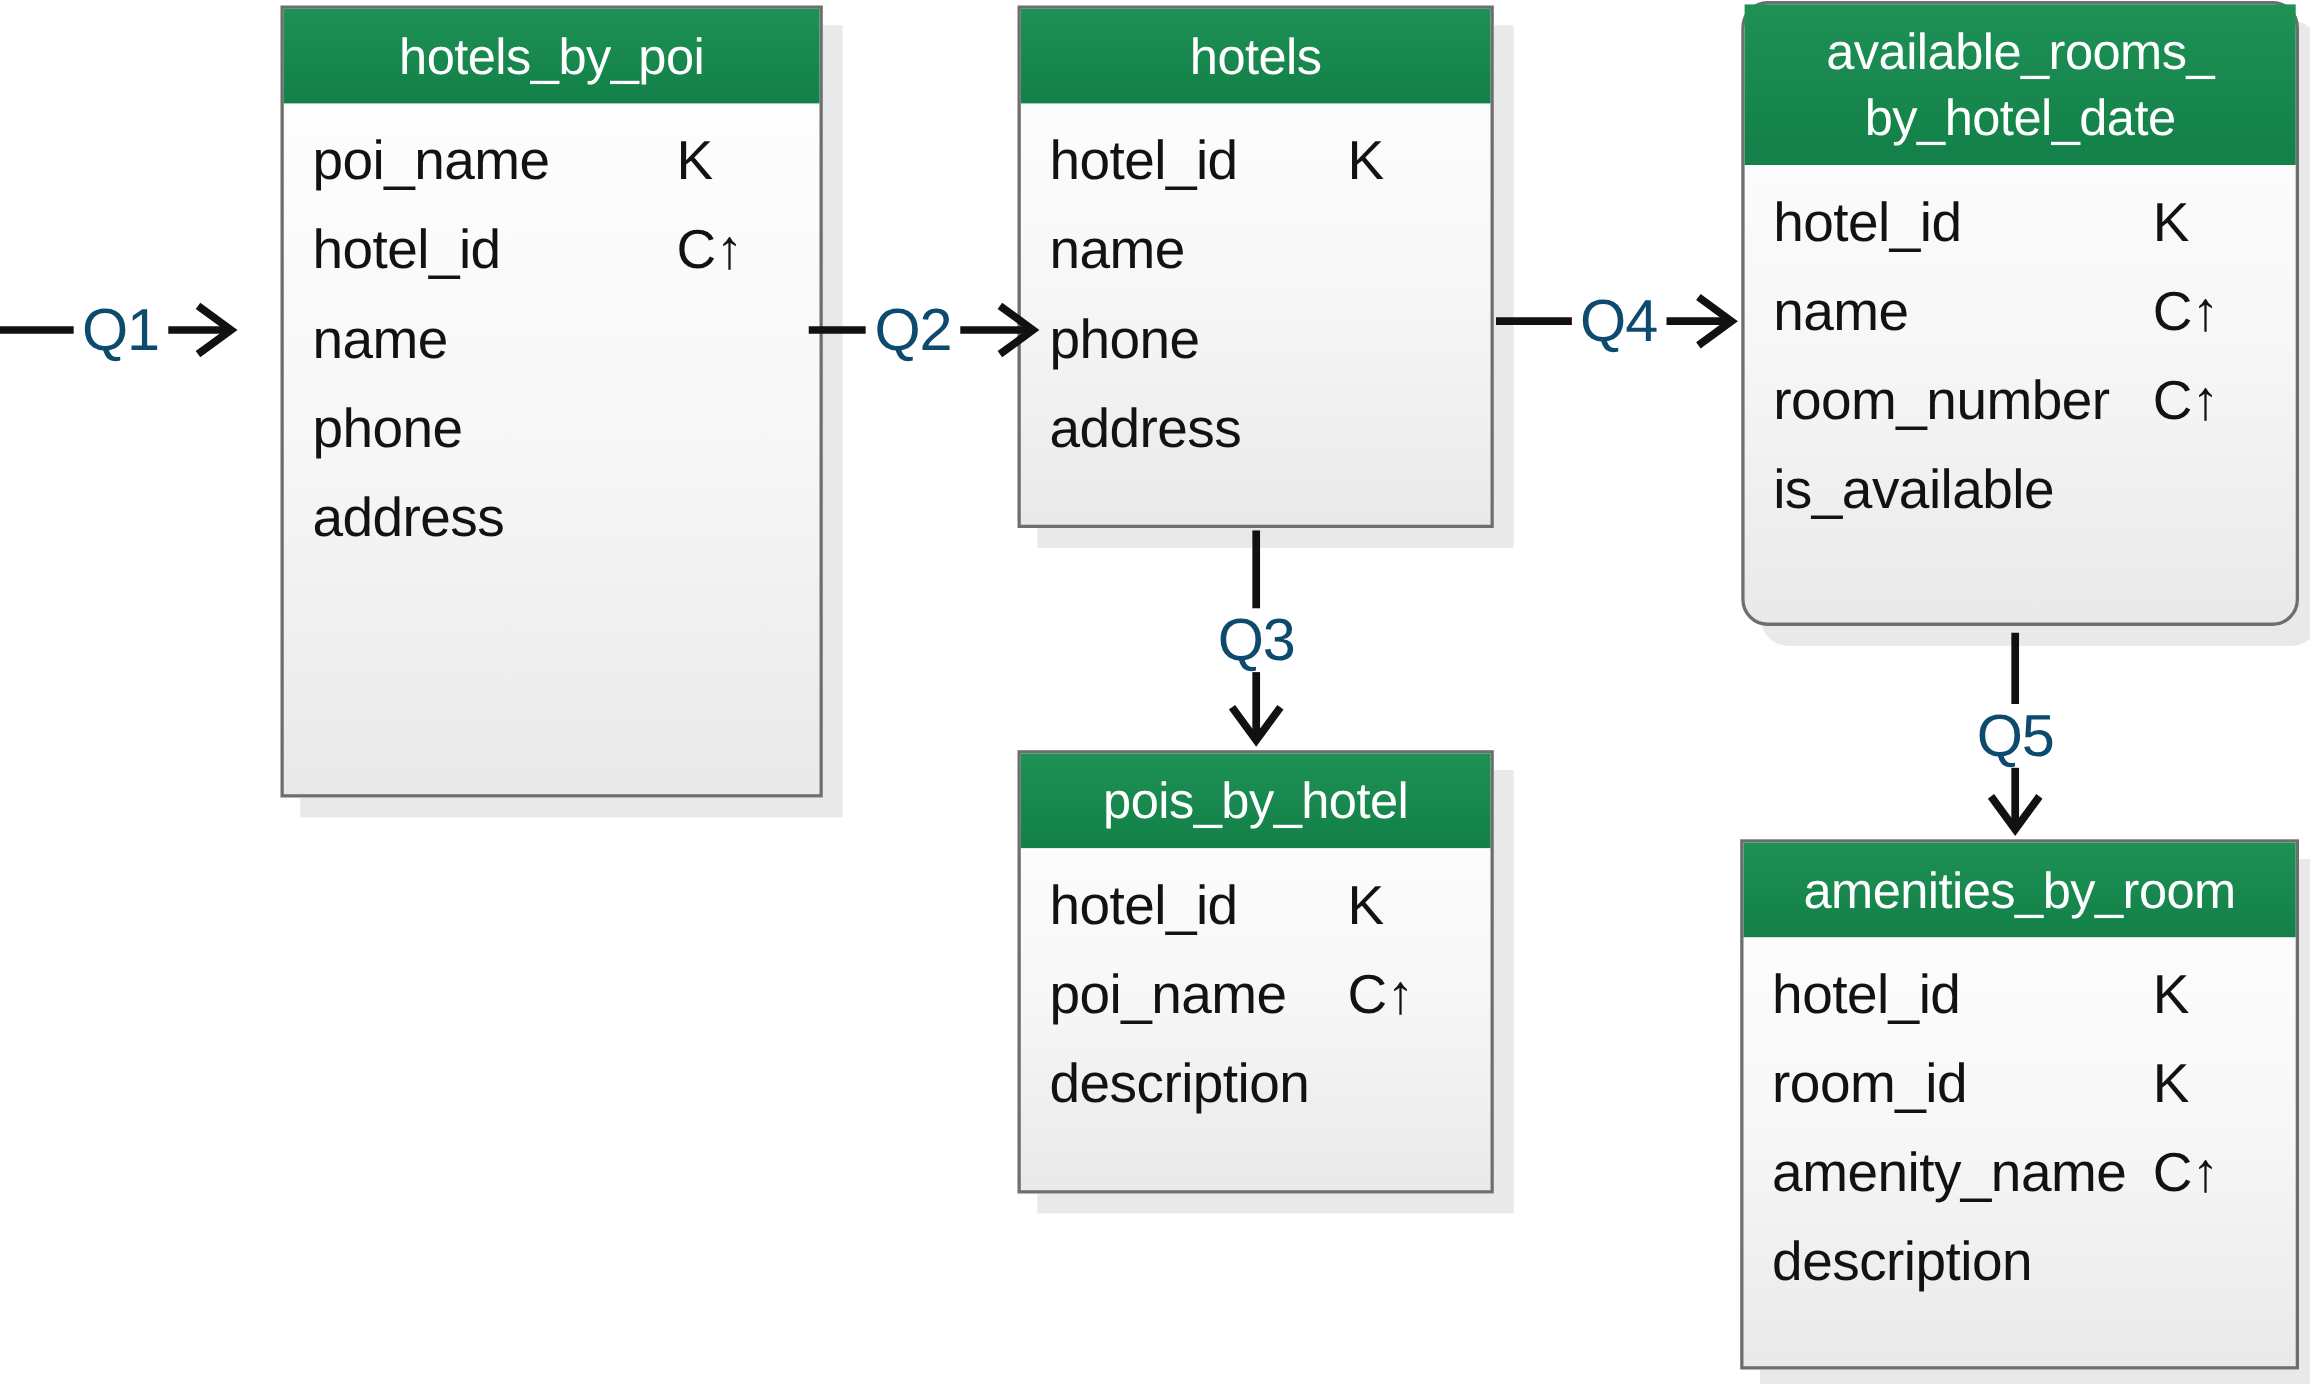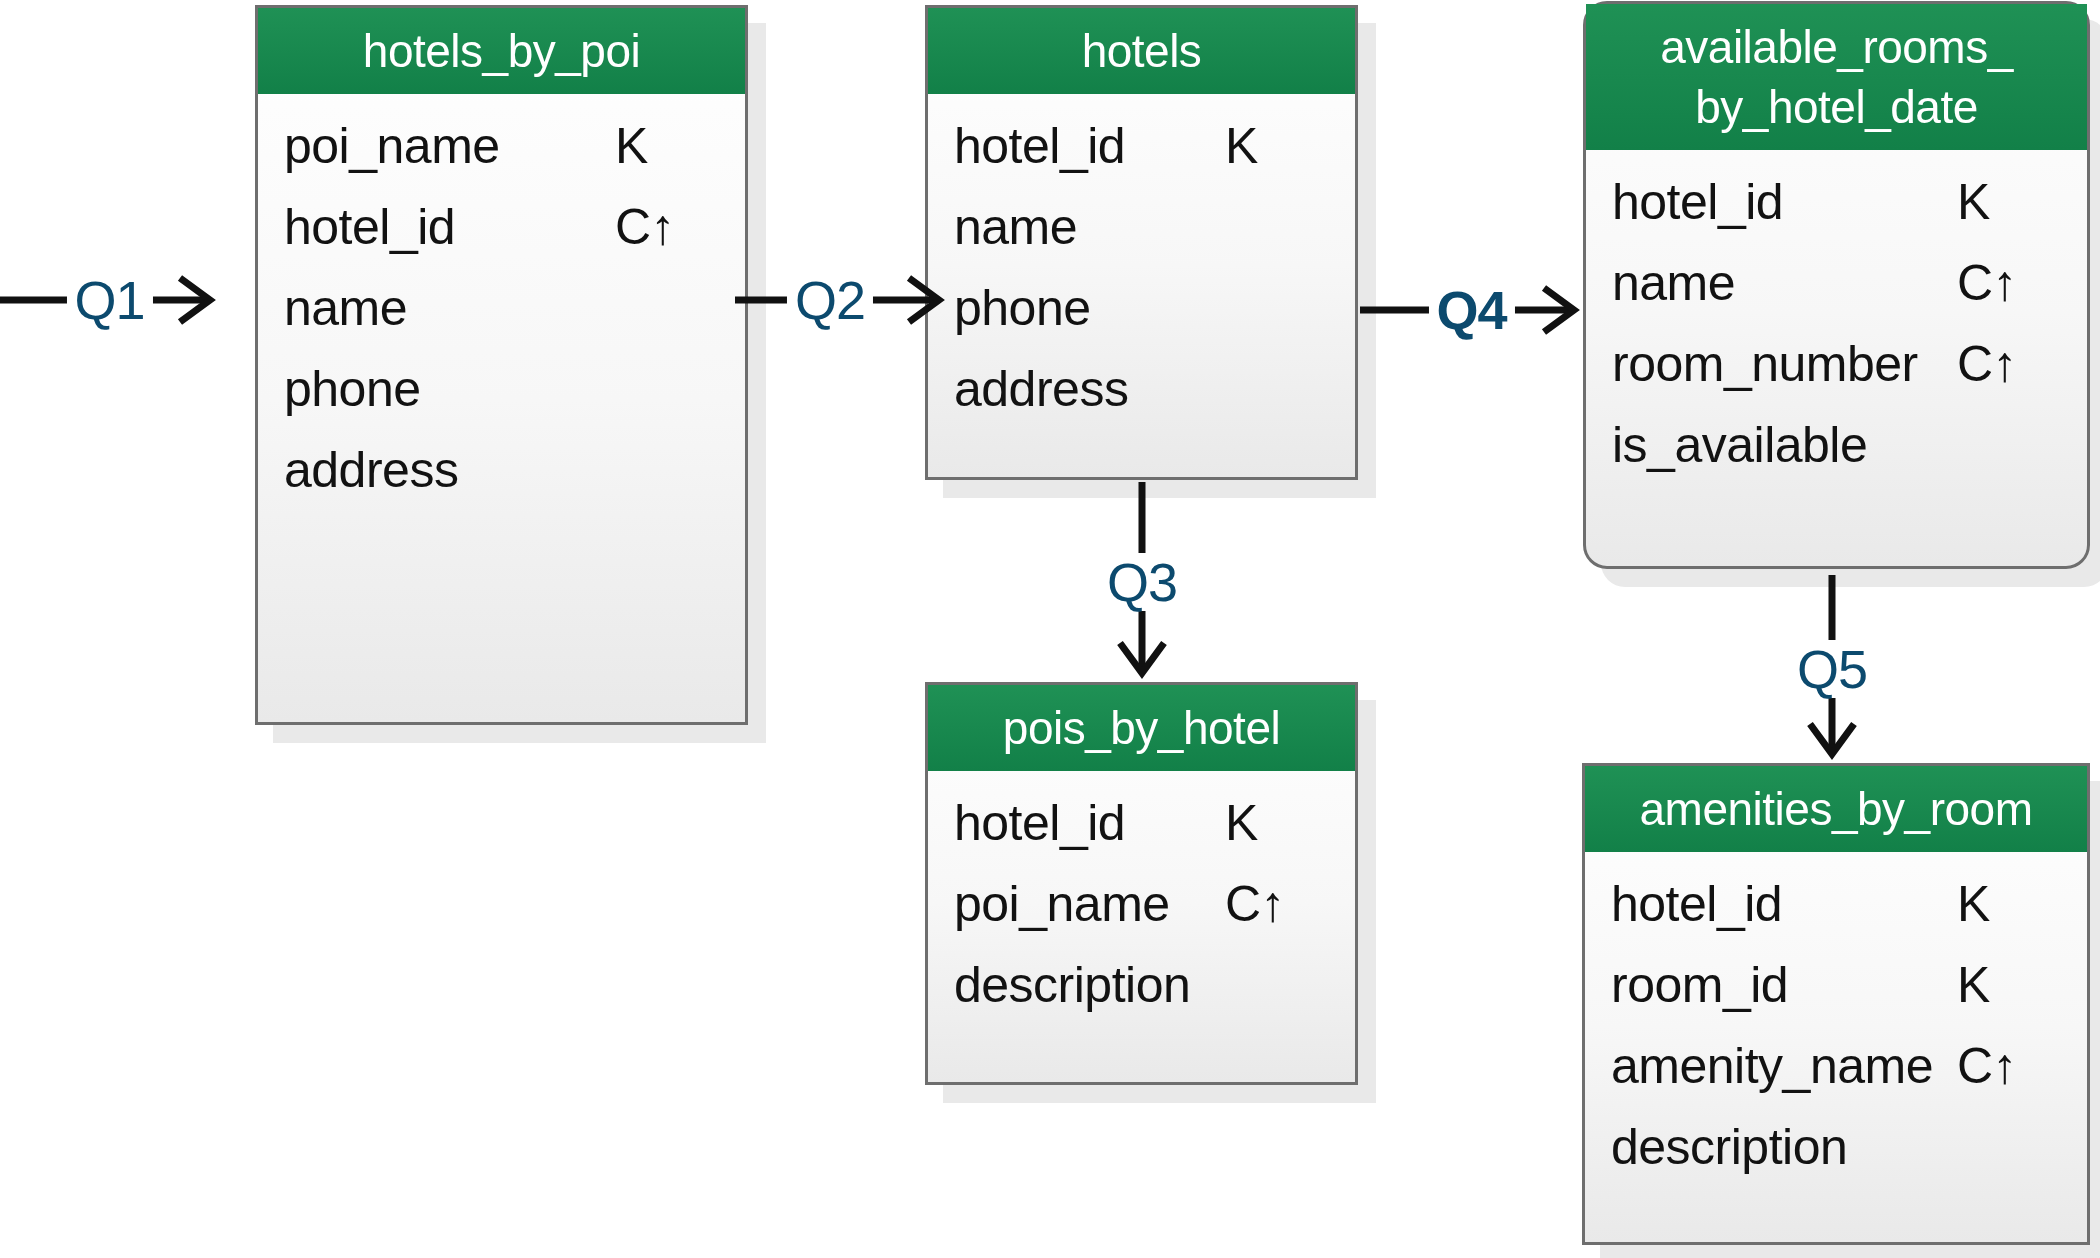--- a/index.html
+++ b/index.html
@@ -196,21 +196,21 @@
   </div>
 
   <div class="arrow" style="left:712px; top:268px; width:213px; height:64px;padding-left:23px;">
     <svg width="213" height="64" viewBox="0 0 213 64">
       <line x1="0" y1="32" x2="202" y2="32" stroke="#111111" stroke-width="7"></line>
       <polyline points="174,10 204,32 174,54" fill="none" stroke="#111111" stroke-width="7" stroke-linejoin="miter"></polyline>
     </svg>
     <div class="qlabel">Q2</div>
   </div>
 
-  <div class="arrow" style="left:1360px; top:278px; width:223px; height:64px;font-weight:bold;">
+  <div class="arrow" style="left:1360px; top:260px; width:223px; height:64px;">
     <svg width="223" height="64" viewBox="0 0 223 64">
       <line x1="0" y1="32" x2="212" y2="32" stroke="#111111" stroke-width="7"></line>
       <polyline points="184,10 214,32 184,54" fill="none" stroke="#111111" stroke-width="7" stroke-linejoin="miter"></polyline>
     </svg>
     <div class="qlabel">Q4</div>
   </div>
 
   <div class="arrow" style="left:1110px; top:482px; width:64px; height:200px;">
     <svg width="64" height="200" viewBox="0 0 64 200">
       <line x1="32" y1="0" x2="32" y2="189" stroke="#111111" stroke-width="7"></line>

